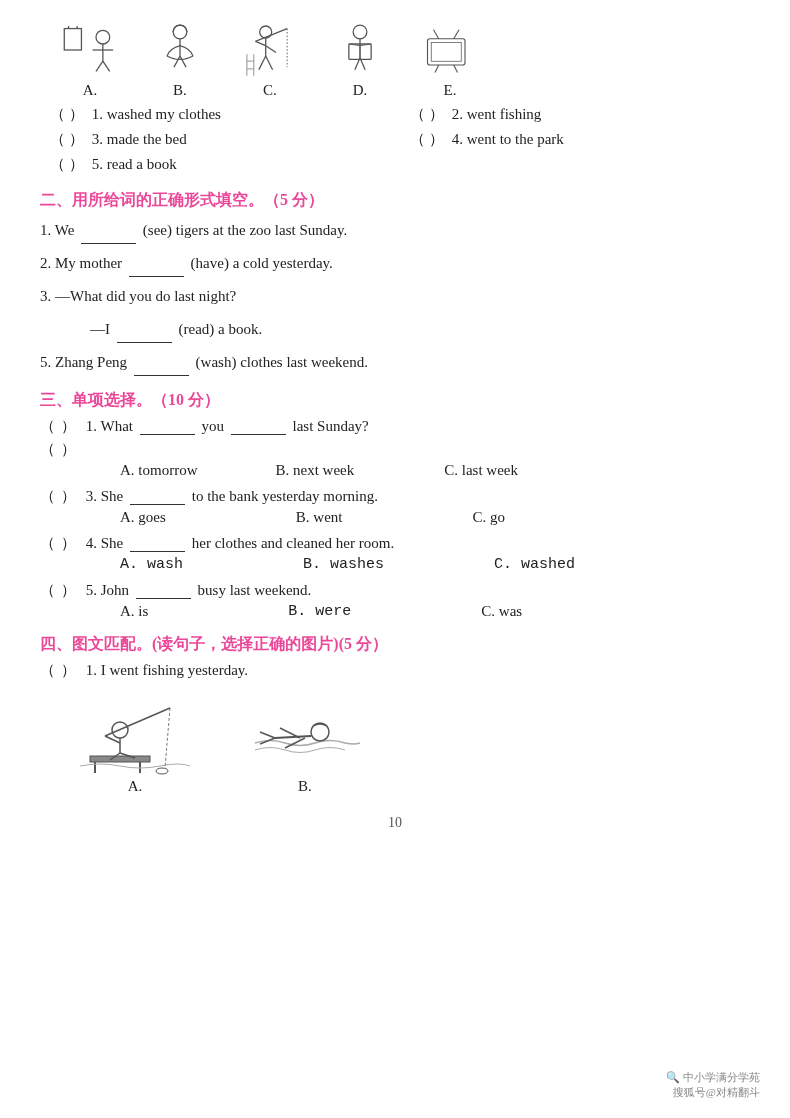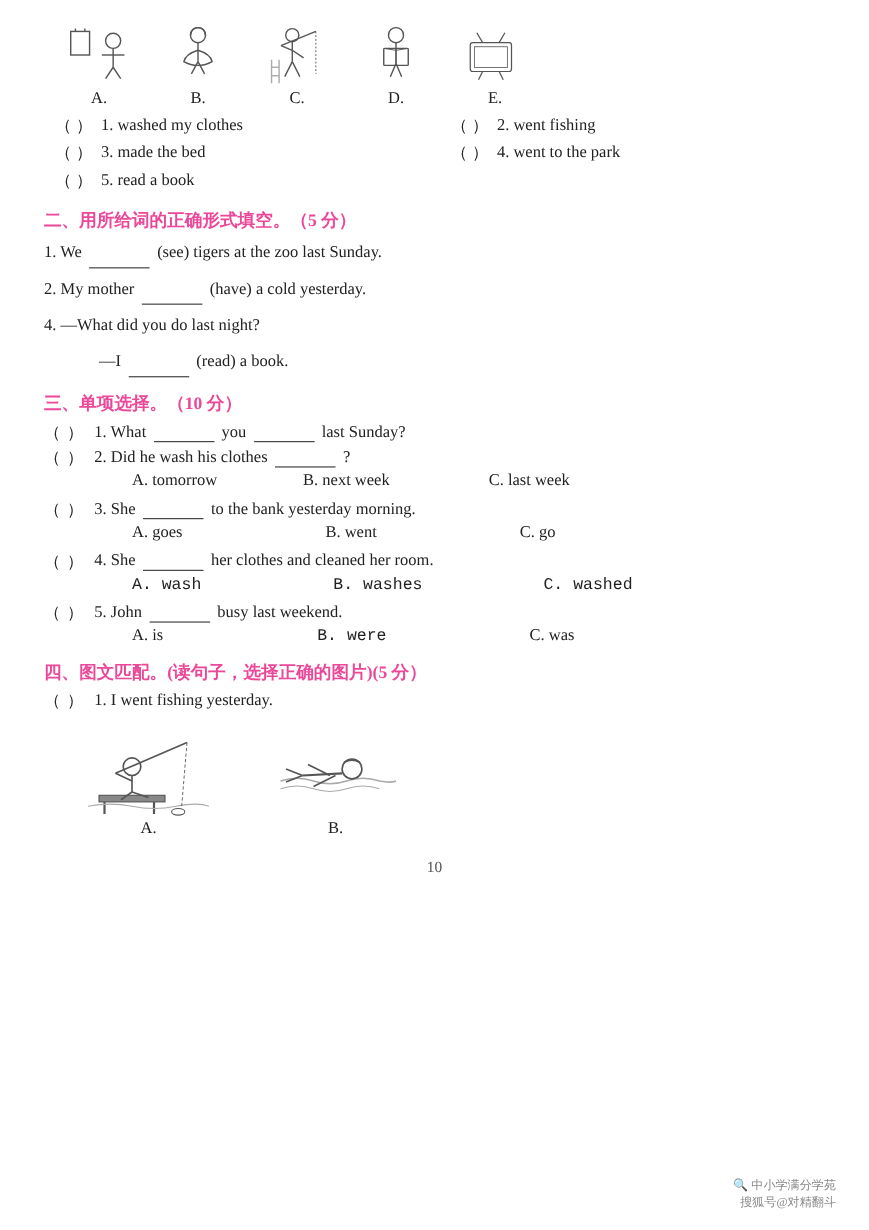--- a/index.html
+++ b/index.html
@@ -210,40 +210,42 @@
 
 <div class="section-header">二、用所给词的正确形式填空。（5 分）</div>
 <div class="fill-section">
   <div class="fill-item">
     1. We <span class="blank-line-sm"></span> (see) tigers at the zoo last Sunday.
   </div>
   <div class="fill-item">
     2. My mother <span class="blank-line-sm"></span> (have) a cold yesterday.
   </div>
   <div class="fill-item">
-    4. —What did you do last night?
+    3. —What did you do last night?
   </div>
   <div class="fill-item indent">
     —I <span class="blank-line-sm"></span> (read) a book.
   </div>
+  <div class="fill-item">
+    5. Zhang Peng <span class="blank-line-sm"></span> (wash) clothes last weekend.
+  </div>
 </div>
 
 <div class="section-header">三、单项选择。（10 分）</div>
 
 <div class="fill-section">
   <div class="choice-row">
     <span class="paren">（</span>
     <span class="paren">）</span>
     <span>&nbsp;1. What <span class="blank-line-sm"></span> you <span class="blank-line-sm"></span> last Sunday?</span>
   </div>
 
   <div class="choice-row">
     <span class="paren">（</span>
     <span class="paren">）</span>
-    <span>&nbsp;2. Did he wash his clothes <span class="blank-line-sm"></span> ?</span>
   </div>
   <div style="display:flex; gap:30px; margin: 3px 0 8px 80px; font-size:15px;">
     <span>A. tomorrow</span>
     <span style="margin-left:48px;">B. next week</span>
     <span style="margin-left:60px;">C. last week</span>
   </div>
 
   <div class="choice-row">
     <span class="paren">（</span>
     <span class="paren">）</span>

